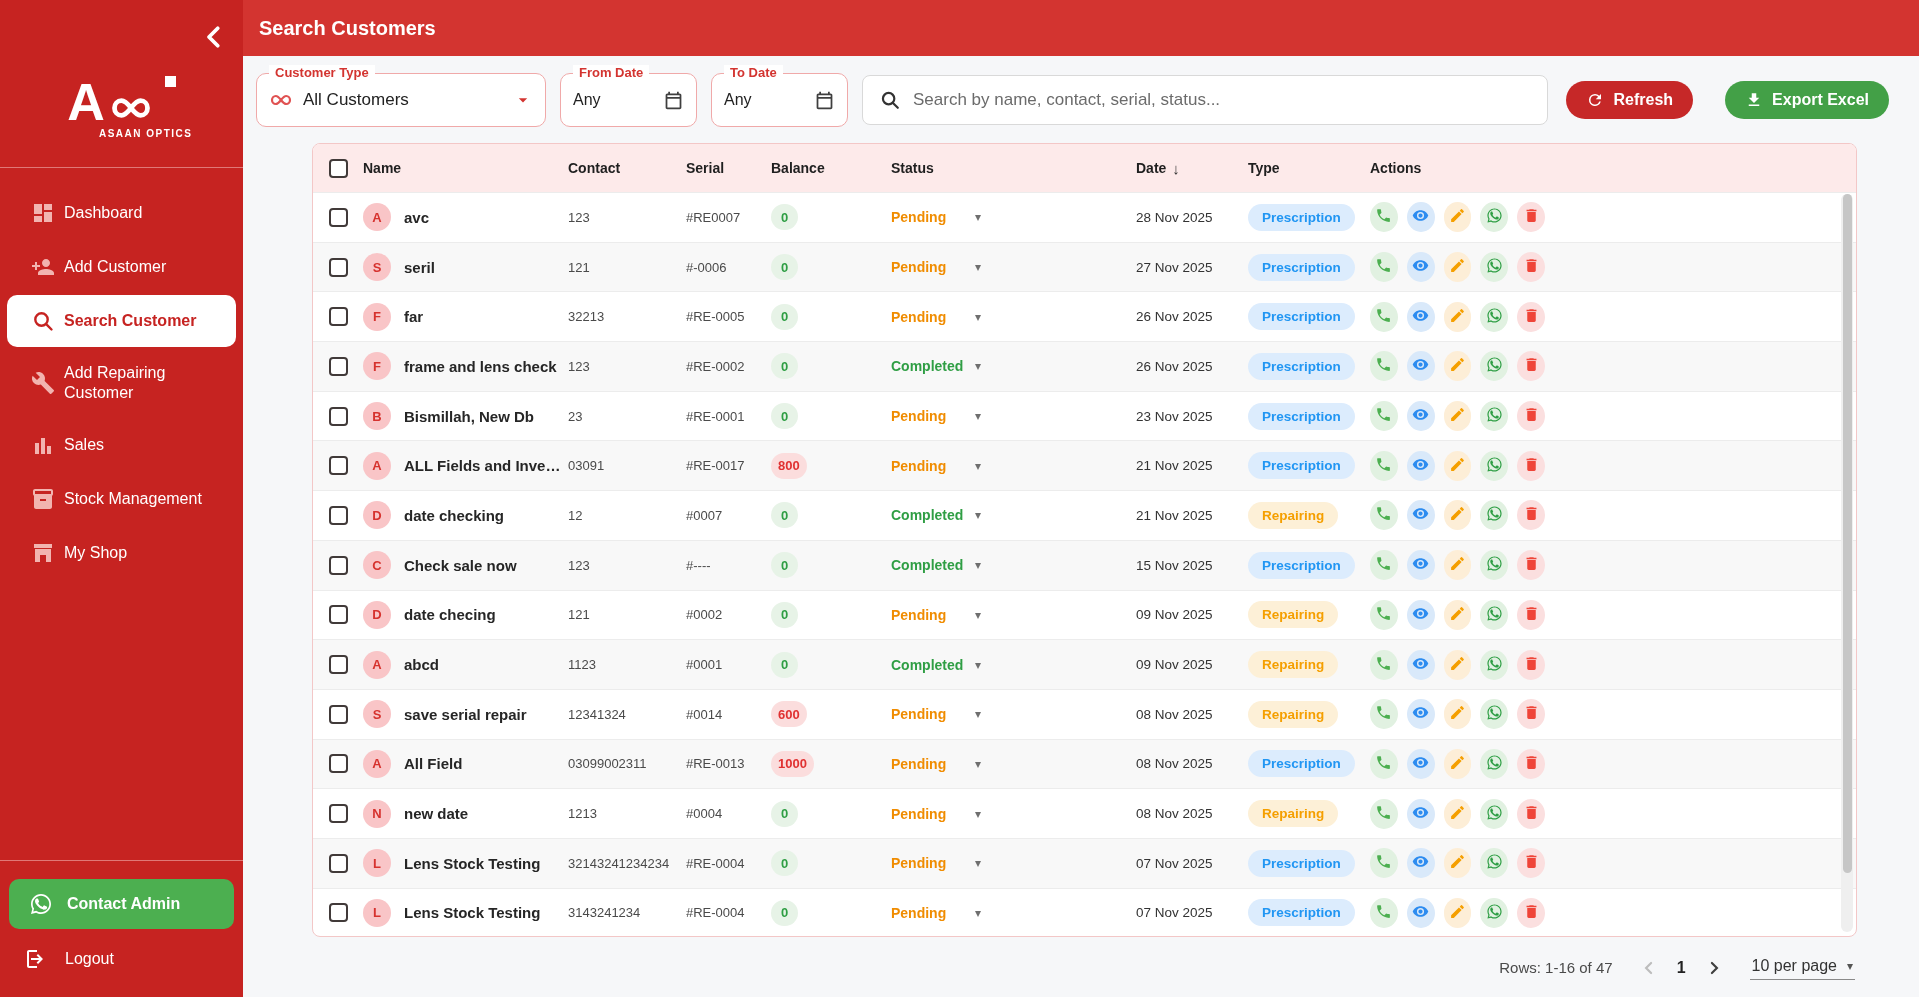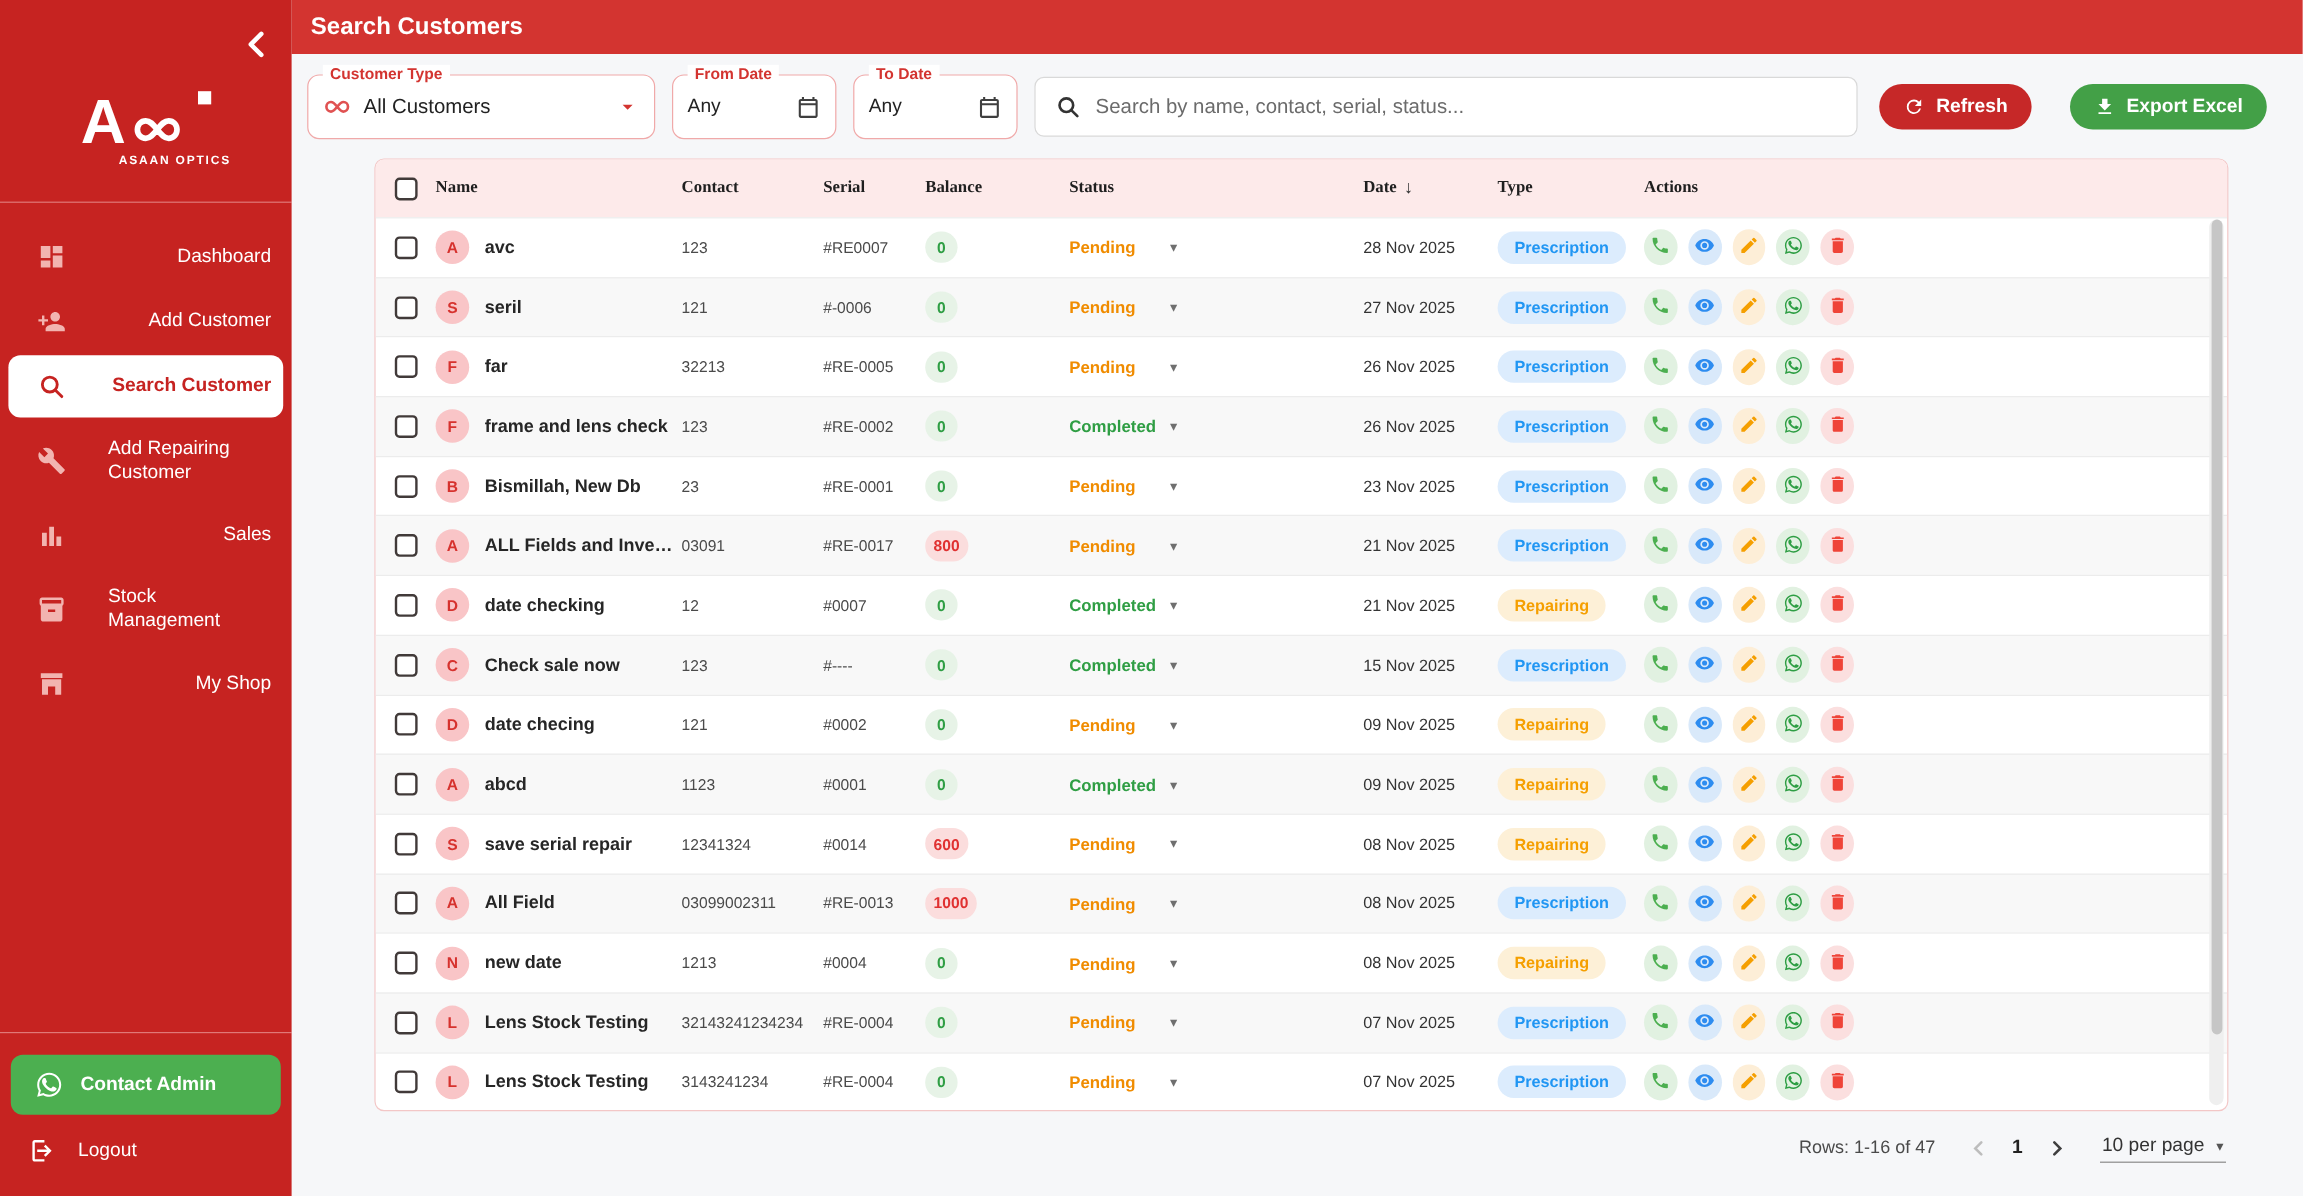--- a/index.html
+++ b/index.html
@@ -15,42 +15,42 @@
   .collapse-btn svg { width:30px; height:30px; }
   .logo-wrap { margin:78px auto 0; text-align:center; width:150px; }
   .logo-mark { display:flex; align-items:flex-start; justify-content:center; color:#fff; }
   .logo-a { font-size:52px; font-weight:bold; line-height:48px; letter-spacing:-2px; }
   .logo-inf svg { width:64px; height:44px; margin:8px 0 0 -4px; }
   .logo-dot { width:11px; height:11px; background:#fff; margin:-2px 0 0 2px; }
   .logo-text { font-size:10px; font-weight:bold; letter-spacing:1.5px; text-align:right;
     margin:-6px 4px 0 0; }
   .side-divider { height:1px; background:rgba(255,223,223,.45); margin-top:28px; }
   .nav { margin-top:18px; display:flex; flex-direction:column; }
-  .nav-item { display:flex; align-items:center; gap:35px; padding:14px 10px 14px 24px;
-    margin:1px 7px; border-radius:10px; cursor:pointer;justify-content:space-between; }
+  .nav-item { display:flex; align-items:center; gap:9px; padding:14px 10px 14px 24px;
+    margin:1px 7px; border-radius:10px; cursor:pointer; }
   .nav-item .icn { width:24px; height:24px; color:#f2b4b0; flex-shrink:0; }
   .nav-item .icn svg { width:24px; height:24px; }
   .nav-label { font-size:16px; color:#fff; line-height:1.25; }
   .nav-item.active { background:#fff; }
   .nav-item.active .icn { color:#c62321; }
   .nav-item.active .nav-label { color:#c62321; font-weight:bold; }
   .side-bottom { margin-top:auto; padding-bottom:22px; }
   .side-bottom .side-divider { margin:0 0 18px 0; }
   .contact-admin { display:flex; align-items:center; gap:14px; background:#4caf50;
     margin:0 9px; padding:13px 20px; border-radius:10px; cursor:pointer; }
   .contact-admin .icn, .logout .icn { width:24px; height:24px; }
   .contact-admin .icn svg, .logout .icn svg { width:24px; height:24px; }
   .contact-admin span { font-size:16px; font-weight:bold; color:#fff; }
   .logout { display:flex; align-items:center; gap:17px; padding:18px 24px 4px; cursor:pointer;
     color:#f7d2d0; }
   .logout span { font-size:16px; color:#fff; }
 
   
   .main { flex:1; display:flex; flex-direction:column; min-width:0; }
-  .topbar { height:45px; background:#d33430; display:flex; align-items:center;
+  .topbar { height:56px; background:#d33430; display:flex; align-items:center;
     padding-left:16px; flex-shrink:0; }
   .topbar h1 { color:#fff; font-size:20px; font-weight:bold; }
 
   
   .filters { display:flex; align-items:center; margin:17px 30px 0 13px; gap:14px; }
   .fieldbox { position:relative; border:1px solid #f0a9a9; border-radius:10px;
     height:54px; background:#fff; display:flex; align-items:center; padding:0 12px; }
   .fieldbox .flabel { position:absolute; top:-9px; left:12px; background:#fff;
     padding:0 6px; font-size:13px; font-weight:bold; color:#d33430; white-space:nowrap; }
   .fb-type { width:290px; gap:10px; cursor:pointer; }
@@ -76,21 +76,21 @@
   .btn .icn { width:18px; height:18px; } .btn .icn svg { width:18px; height:18px; }
   .btn-refresh { background:#c62828; margin-left:4px; }
   .btn-export { background:#43a047; margin-left:18px; }
 
   
   .card { position:relative; margin:16px 62px 0 69px; background:#fff;
     border:1px solid #f3c7c7; border-radius:8px; height:794px; overflow:hidden; }
   .trow { display:grid;
     grid-template-columns:50px 205px 118px 85px 120px 245px 112px 122px 175px 250px 1fr;
     align-items:center; }
-  .thead { background:#fdeaea; height:48px; font-size:14px; font-weight:bold; color:#1f1f1f;font-family:Liberation Serif, serif; }
+  .thead { background:#fdeaea; height:48px; font-size:14px; font-weight:bold; color:#1f1f1f; }
   .th { display:flex; align-items:center; gap:6px; }
   .sort-arrow { font-size:15px; color:#333; font-weight:normal; }
   .rowline { height:49.7px; border-top:1px solid #ececec; font-size:14px; }
   .rowline.alt { background:#f8f8f8; }
   .cell-cb { display:flex; justify-content:center; }
   .cbx { width:19px; height:19px; border:2.5px solid #413a39; border-radius:4px;
     background:#fff; cursor:pointer; }
   .cell-name { display:flex; align-items:center; gap:13px; min-width:0; }
   .avatar { width:28px; height:28px; border-radius:50%; background:#f9c5c7; color:#d6322e;
     font-weight:bold; font-size:13px; display:flex; align-items:center; justify-content:center;

